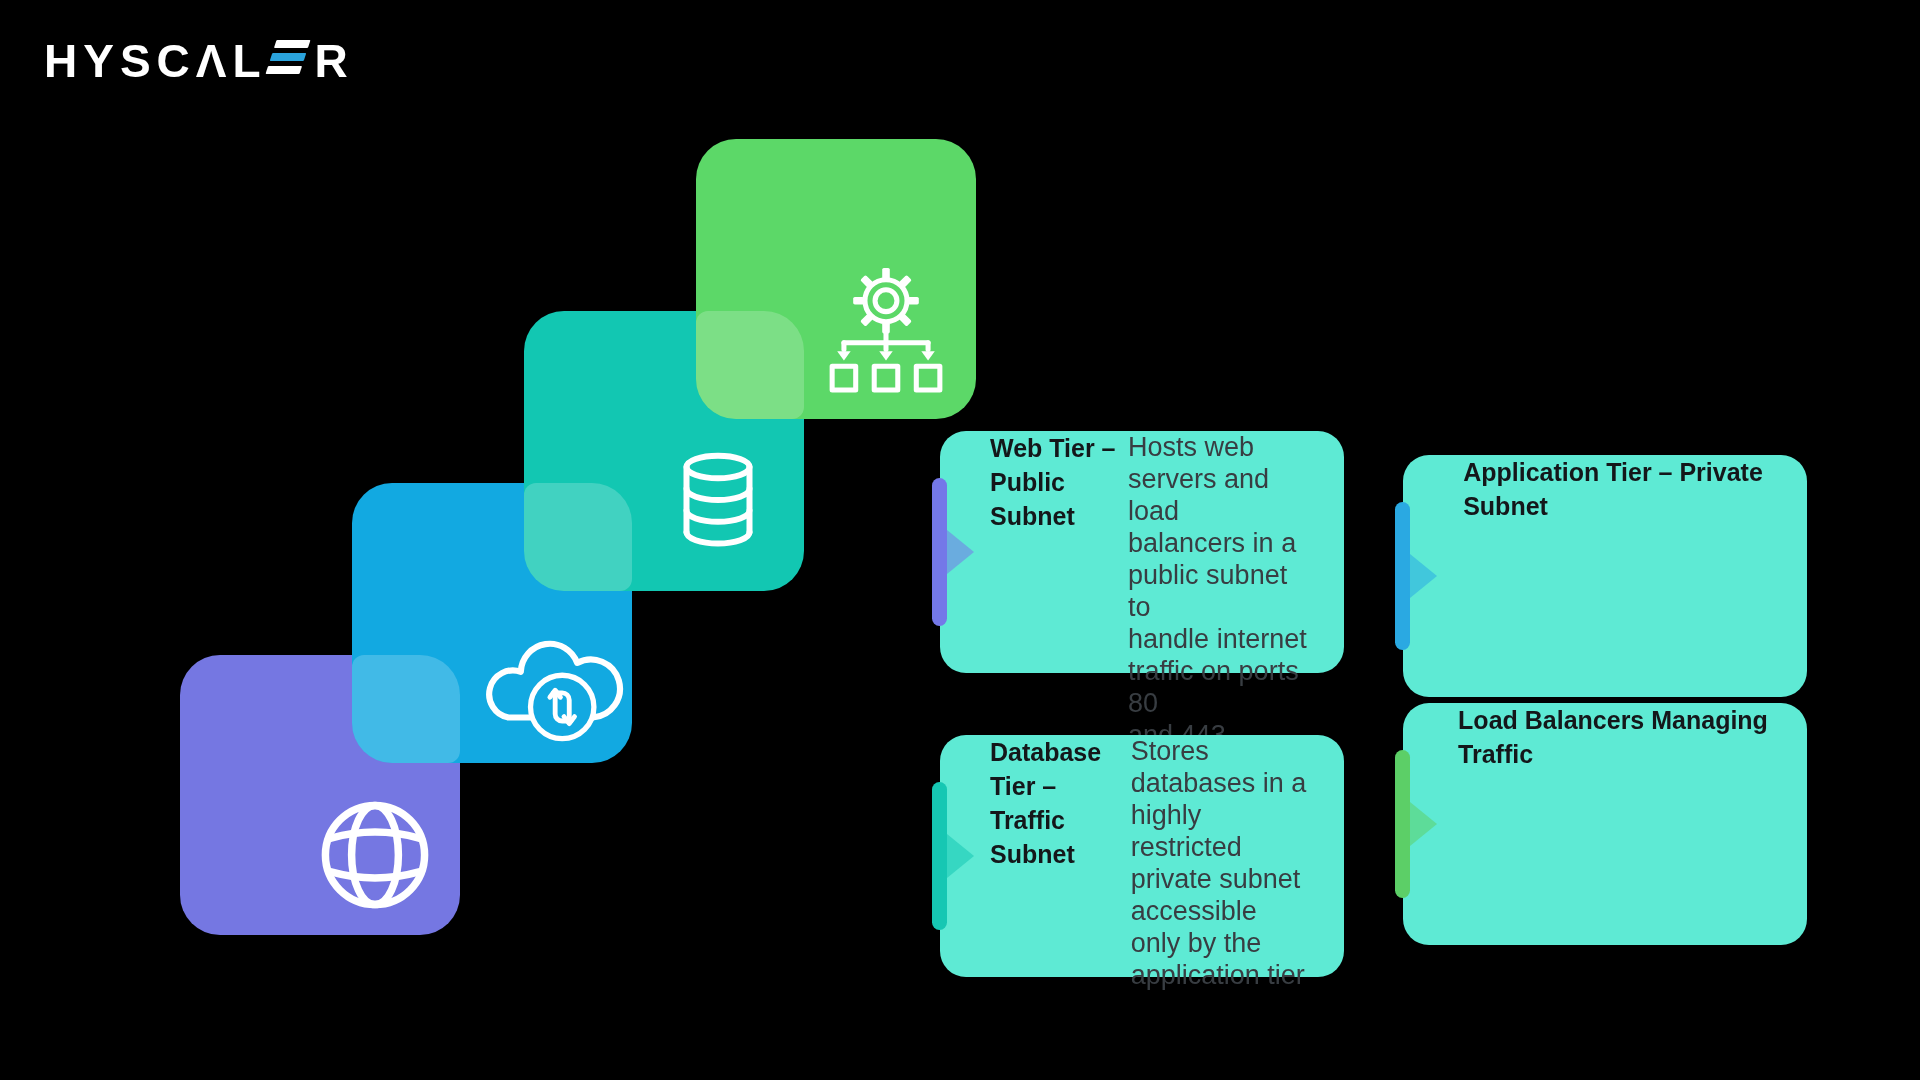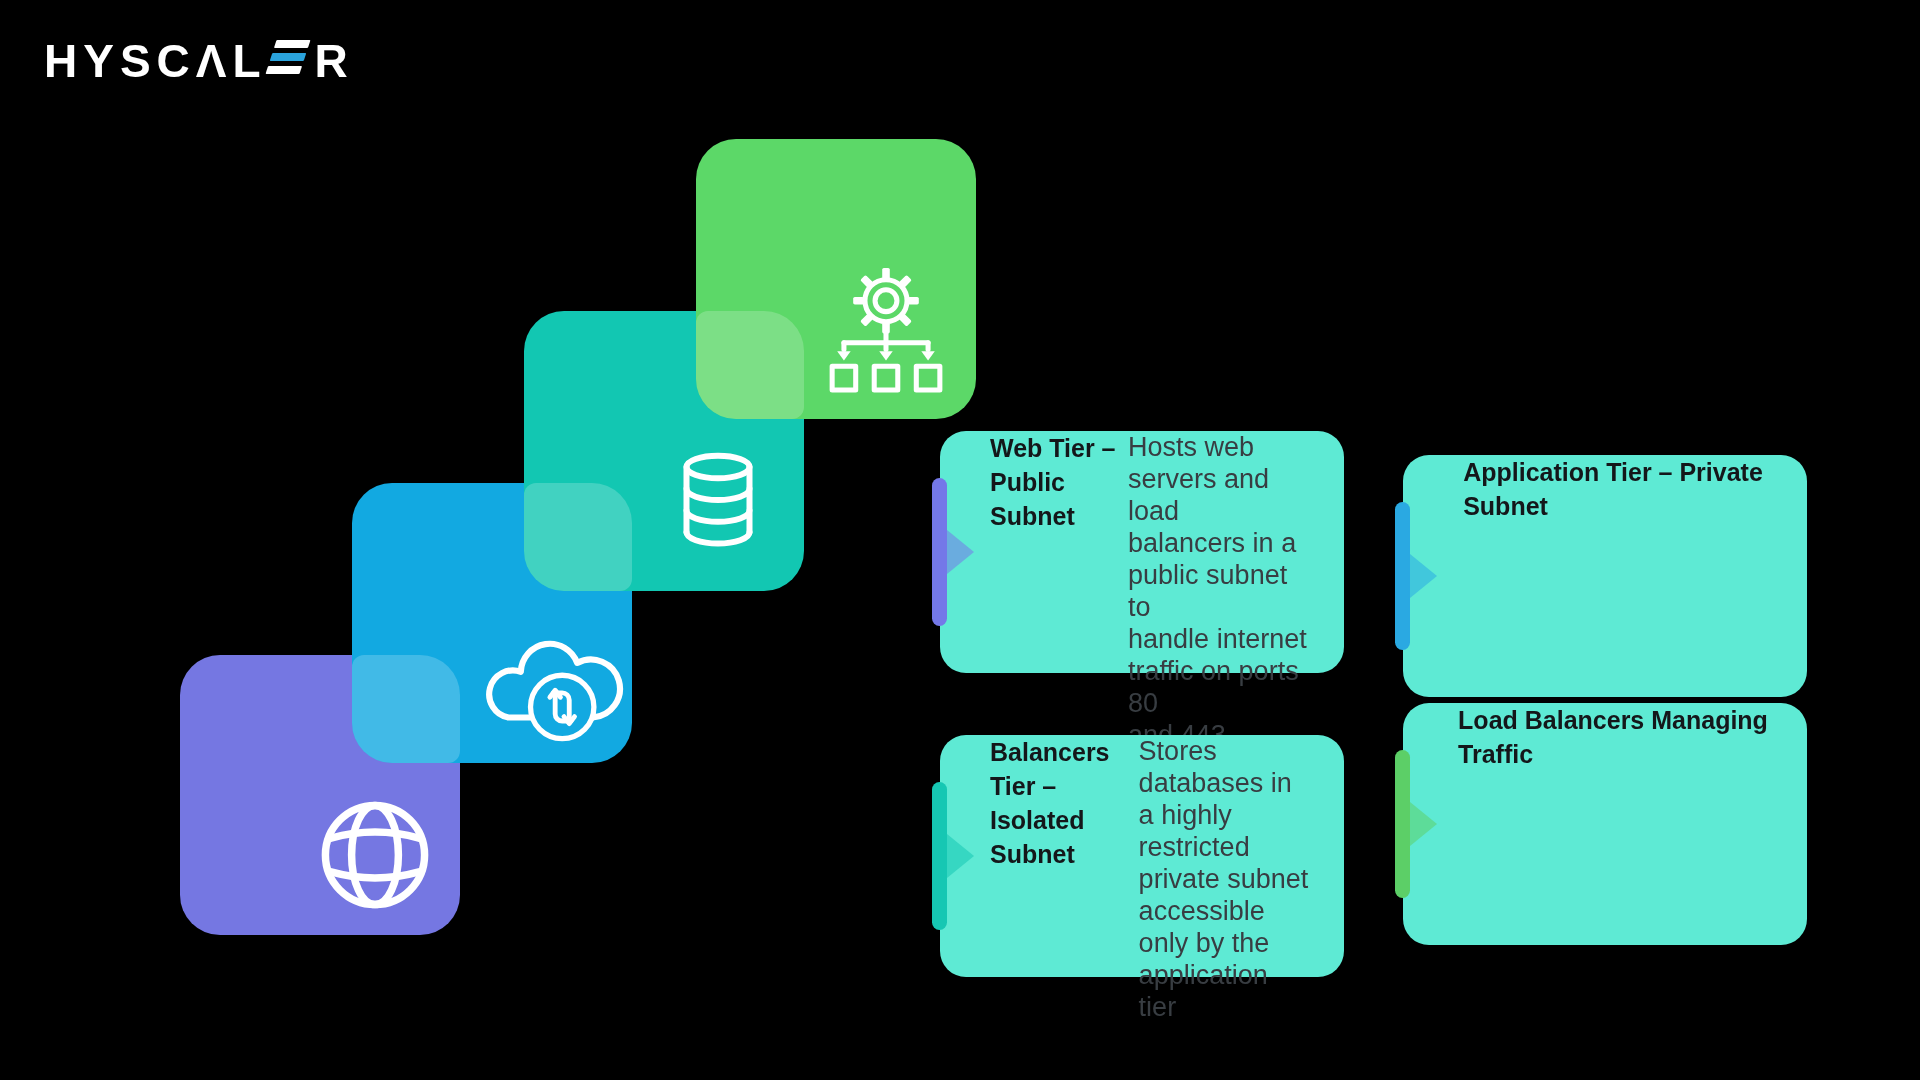--- a/index.html
+++ b/index.html
@@ -147,21 +147,21 @@
   <div class="card card-r1c2">
     <span class="ribbon-arrow" style="background: rgb(42, 169, 226);"></span>
     <span class="ribbon-bar" style="background: rgb(42, 169, 226);"></span>
     <h3 class="card-title">Application Tier – Private
 Subnet</h3>
   </div>
 
   <div class="card card-r2c1">
     <span class="ribbon-arrow" style="background: rgb(22, 199, 179);"></span>
     <span class="ribbon-bar" style="background: rgb(22, 199, 179);"></span>
-    <h3 class="card-title">Balancers Tier – Isolated
+    <h3 class="card-title">Database Tier – Traffic
 Subnet</h3>
     <div class="card-body">Stores databases in a highly
 restricted private subnet
 accessible only by the
 application tier</div>
   </div>
 
   <div class="card card-r2c2">
     <span class="ribbon-arrow" style="background: rgb(92, 207, 103);"></span>
     <span class="ribbon-bar" style="background: rgb(92, 207, 103);"></span>

